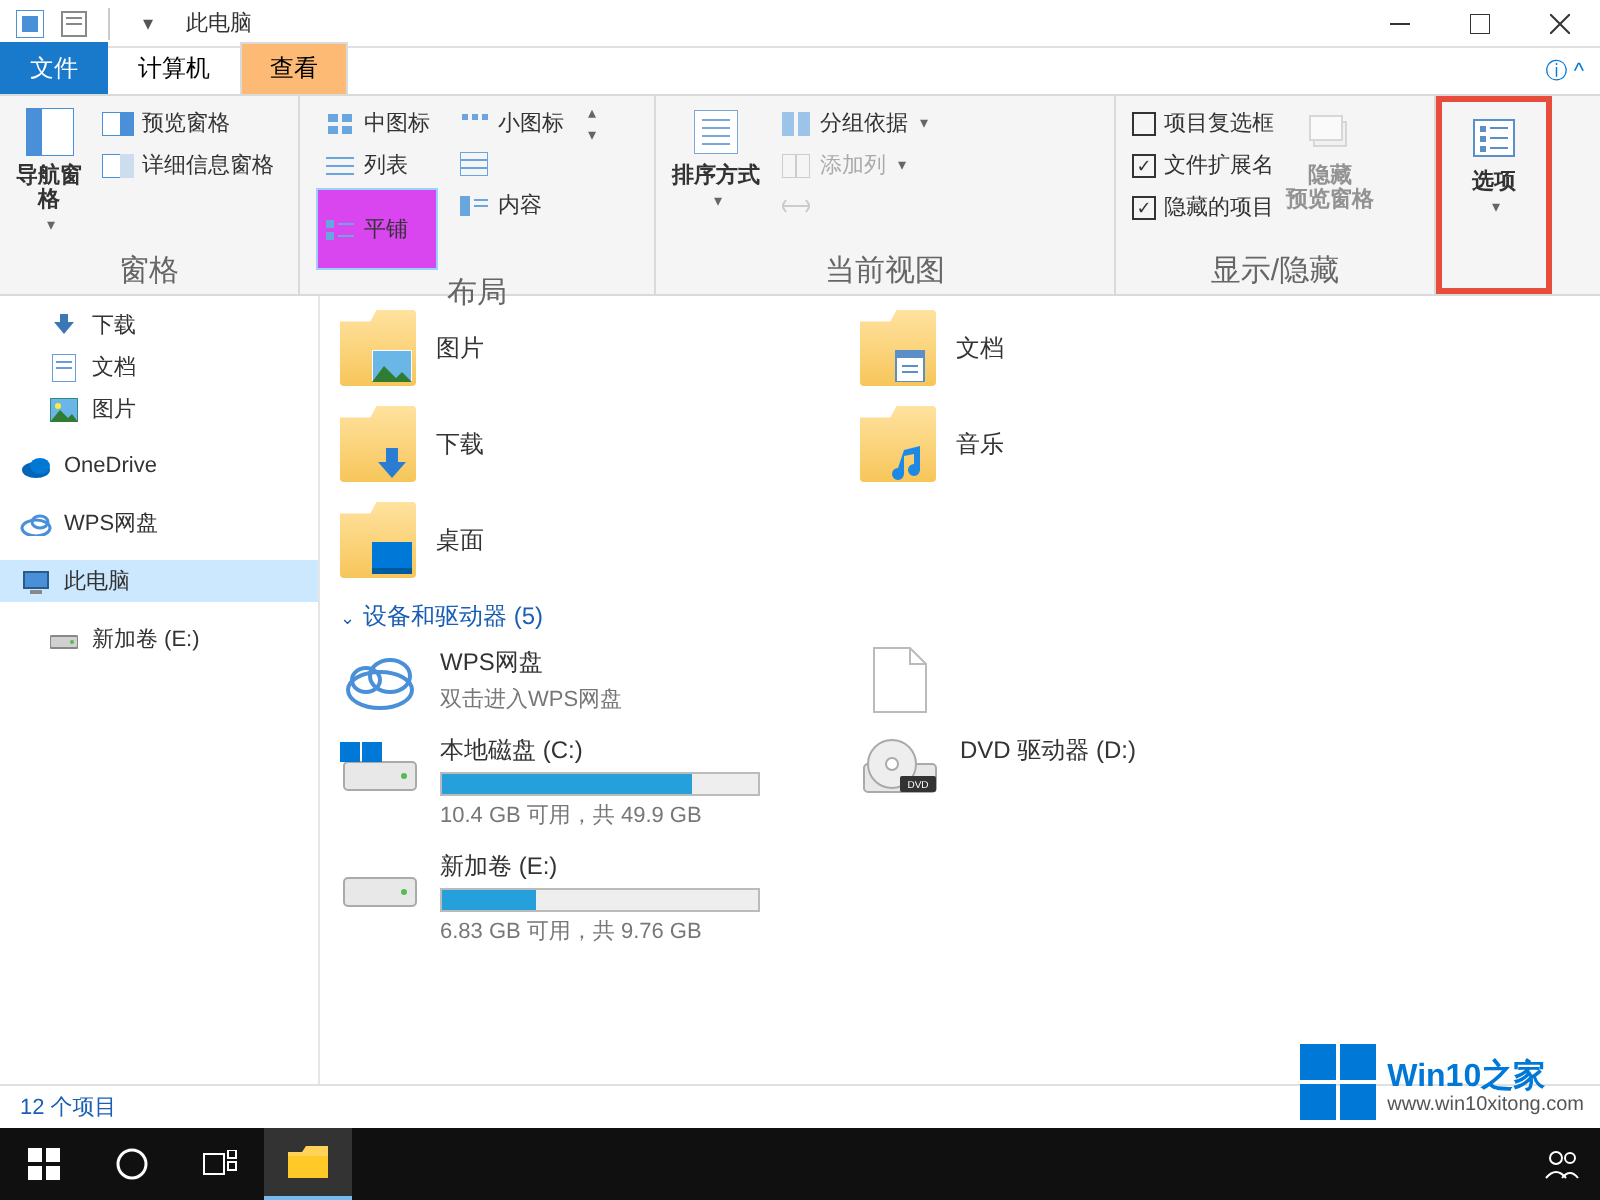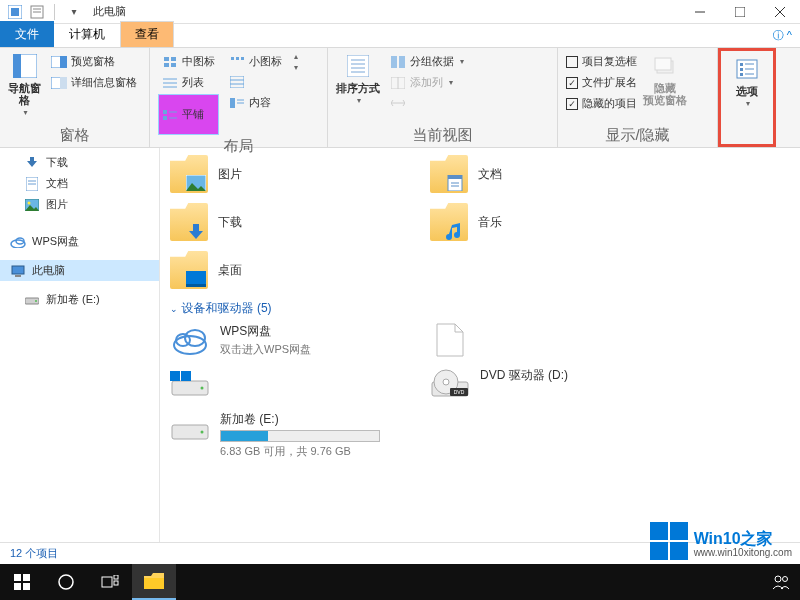--- a/index.html
+++ b/index.html
@@ -378,20 +378,29 @@
         <span class="side-ico">
           <svg width="14" height="12">
             <rect width="14" height="12" fill="#6ab6e6" stroke="#388"></rect>
             <circle cx="4" cy="4" r="1.5" fill="#ffeb3b"></circle>
             <polygon points="0,12 5,6 9,10 11,8 14,12" fill="#2e7d32"></polygon>
           </svg>
         </span>
         <span>图片</span>
       </div>
     <div style="height:8px"></div>
+    <div class="side-item lv0">
+        <span class="side-ico">
+          <svg width="16" height="12">
+            <ellipse cx="8" cy="8" rx="7" ry="4" fill="#0364b8"></ellipse>
+            <ellipse cx="10" cy="6" rx="5" ry="4" fill="#0078d4"></ellipse>
+          </svg>
+        </span>
+        <span>OneDrive</span>
+      </div>
     <div style="height:8px"></div>
     <div class="side-item lv0">
         <span class="side-ico">
           <svg width="16" height="12">
             <ellipse cx="8" cy="8" rx="7" ry="4" fill="none" stroke="#4a90d9" stroke-width="1.5"></ellipse>
             <ellipse cx="10" cy="5" rx="4" ry="3" fill="none" stroke="#4a90d9" stroke-width="1.5"></ellipse>
           </svg>
         </span>
         <span>WPS网盘</span>
       </div>
@@ -516,20 +525,27 @@
       <div class="drive-tile">
         <div class="drive-ico">
             <svg width="40" height="30">
               <rect x="2" y="12" width="36" height="14" rx="2" fill="#e8e8e8" stroke="#aaa"></rect>
               <circle cx="32" cy="19" r="1.5" fill="#5b5"></circle>
               <rect x="0" y="2" width="10" height="10" fill="#0078d7"></rect>
               <rect x="11" y="2" width="10" height="10" fill="#0078d7"></rect>
               <rect x="0" y="13" width="4" height="4" fill="#0078d7" style="display:none"></rect>
             </svg>
           </div>
+        <div class="drive-info">
+          <div class="drive-name">本地磁盘 (C:)</div>
+          <div class="drive-bar">
+              <div class="drive-fill" style="width:79%"></div>
+            </div>
+          <div class="drive-sub">10.4 GB 可用，共 49.9 GB</div>
+        </div>
       </div>
       <div class="drive-tile">
         <div class="drive-ico">
             <svg width="40" height="32">
               <rect x="2" y="14" width="36" height="14" rx="2" fill="#e8e8e8" stroke="#aaa"></rect>
               <circle cx="16" cy="14" r="12" fill="#eee" stroke="#aaa"></circle>
               <circle cx="16" cy="14" r="3" fill="#fff" stroke="#aaa"></circle>
               <rect x="20" y="20" width="18" height="8" rx="1" fill="#333"></rect>
               <text x="29" y="26" fill="#fff" font-size="5" text-anchor="middle">DVD</text>
             </svg>

